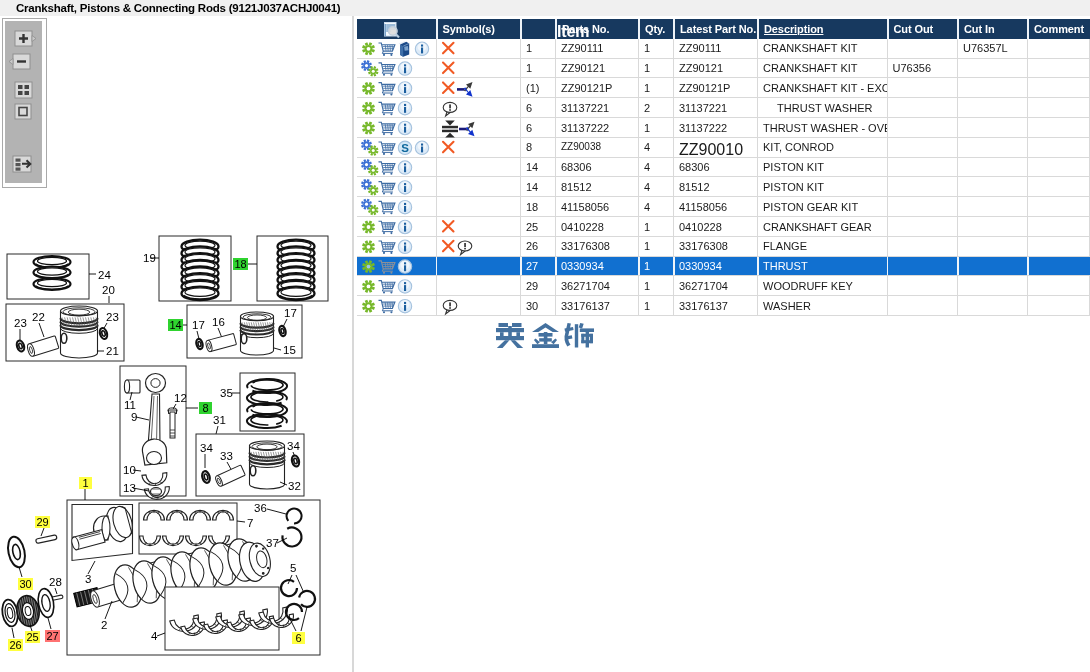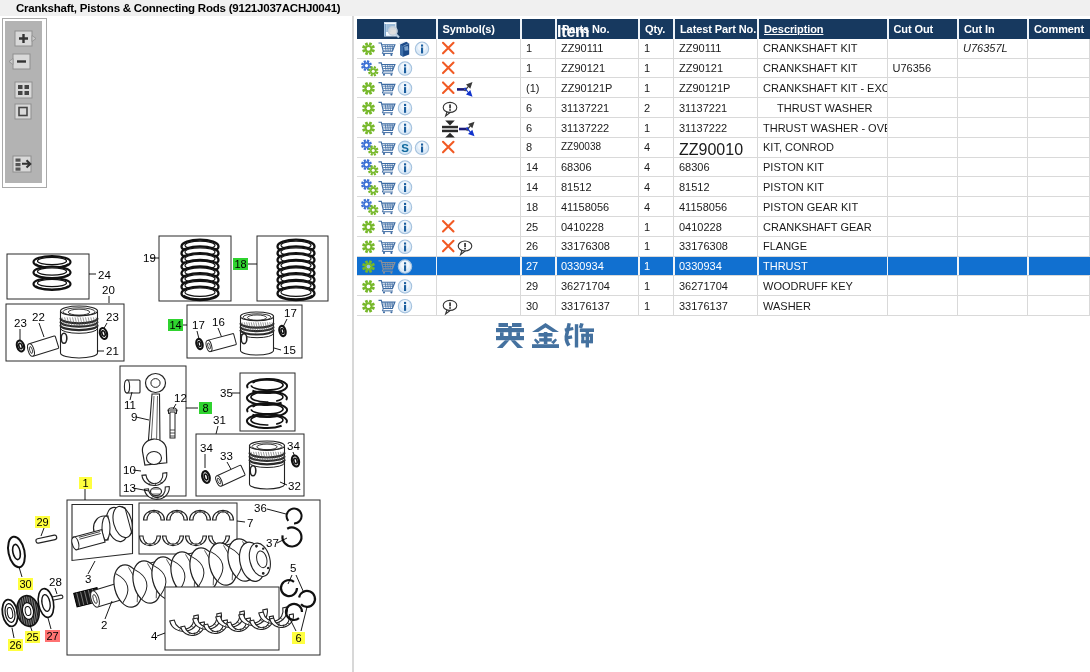--- a/index.html
+++ b/index.html
@@ -533,21 +533,21 @@
 <div class="abs" style="left:357px;top:235.8px;width:733px;height:1px;background:#d9d9d9;"></div>
 <div class="abs" style="left:357px;top:255.60000000000002px;width:733px;height:1px;background:#d9d9d9;"></div>
 <div class="abs" style="left:357px;top:275.40000000000003px;width:733px;height:1px;background:#d9d9d9;"></div>
 <div class="abs" style="left:357px;top:295.20000000000005px;width:733px;height:1px;background:#d9d9d9;"></div>
 <div class="abs" style="left:357px;top:315.0px;width:733px;height:1px;background:#d9d9d9;"></div>
 <div class="abs" style="left:526px;top:42.3px;width:29px;font-size:11px;color:#1a1a1a;white-space:nowrap;overflow:hidden;">1</div>
 <div class="abs" style="left:561px;top:42.3px;width:77px;font-size:11px;color:#1a1a1a;white-space:nowrap;overflow:hidden;">ZZ90111</div>
 <div class="abs" style="left:644px;top:42.3px;width:29px;font-size:11px;color:#1a1a1a;white-space:nowrap;overflow:hidden;">1</div>
 <div class="abs" style="left:679px;top:42.3px;width:78px;font-size:11px;color:#1a1a1a;white-space:nowrap;overflow:hidden;">ZZ90111</div>
 <div class="abs" style="left:763px;top:42.3px;width:123.5px;font-size:11px;color:#1a1a1a;white-space:nowrap;overflow:hidden;">CRANKSHAFT KIT</div>
-<div class="abs" style="left:963px;top:42.3px;width:64px;font-size:11px;color:#1a1a1a;white-space:nowrap;overflow:hidden;font-style:italic;">U76357L</div>
+<div class="abs" style="left:963px;top:42.3px;width:64px;font-size:11px;color:#1a1a1a;white-space:nowrap;overflow:hidden;">U76357L</div>
 <div class="abs" style="left:526px;top:62.099999999999994px;width:29px;font-size:11px;color:#1a1a1a;white-space:nowrap;overflow:hidden;">1</div>
 <div class="abs" style="left:561px;top:62.099999999999994px;width:77px;font-size:11px;color:#1a1a1a;white-space:nowrap;overflow:hidden;">ZZ90121</div>
 <div class="abs" style="left:644px;top:62.099999999999994px;width:29px;font-size:11px;color:#1a1a1a;white-space:nowrap;overflow:hidden;">1</div>
 <div class="abs" style="left:679px;top:62.099999999999994px;width:78px;font-size:11px;color:#1a1a1a;white-space:nowrap;overflow:hidden;">ZZ90121</div>
 <div class="abs" style="left:763px;top:62.099999999999994px;width:123.5px;font-size:11px;color:#1a1a1a;white-space:nowrap;overflow:hidden;">CRANKSHAFT KIT</div>
 <div class="abs" style="left:892.5px;top:62.099999999999994px;width:64.5px;font-size:11px;color:#1a1a1a;white-space:nowrap;overflow:hidden;">U76356</div>
 <div class="abs" style="left:526px;top:81.9px;width:29px;font-size:11px;color:#1a1a1a;white-space:nowrap;overflow:hidden;">(1)</div>
 <div class="abs" style="left:561px;top:81.9px;width:77px;font-size:11px;color:#1a1a1a;white-space:nowrap;overflow:hidden;">ZZ90121P</div>
 <div class="abs" style="left:644px;top:81.9px;width:29px;font-size:11px;color:#1a1a1a;white-space:nowrap;overflow:hidden;">1</div>
 <div class="abs" style="left:679px;top:81.9px;width:78px;font-size:11px;color:#1a1a1a;white-space:nowrap;overflow:hidden;">ZZ90121P</div>

